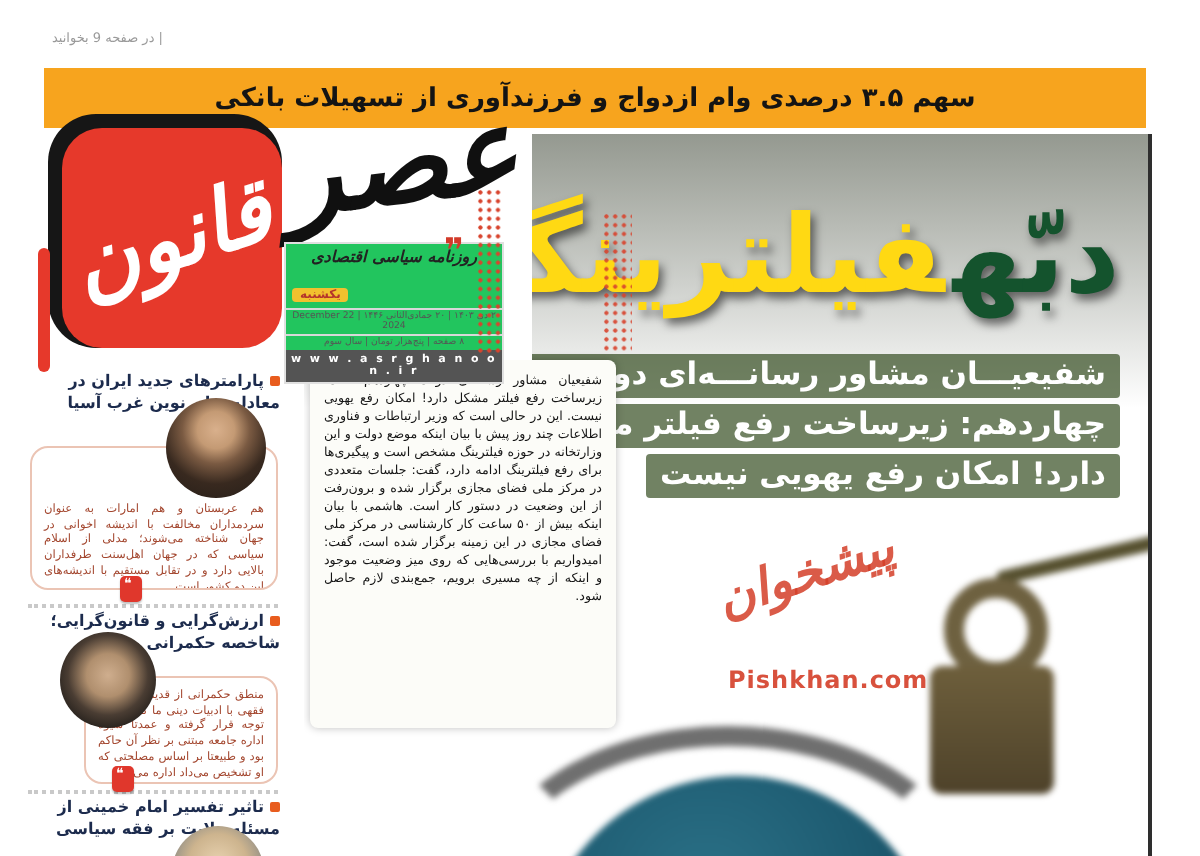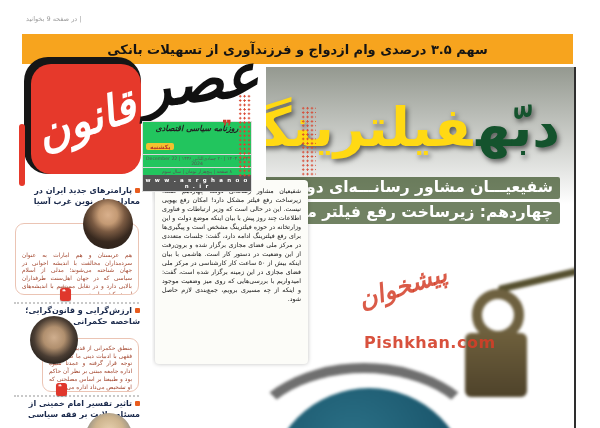--- a/index.html
+++ b/index.html
@@ -55,21 +55,21 @@
   }
   .lead-card p {
     font-size:6.3px; line-height:9px; color:#151515; text-align:justify; direction:rtl;
   }
 
   .wm-fa {
     position:absolute; left:205px; top:205px; font-size:25px; font-weight:bold;
     color:rgba(212,62,40,0.85); transform:rotate(-18deg); font-style:italic;
   }
   .wm-en {
-    position:absolute; left:212px; top:266px; font-size:16px; font-weight:bold;
+    position:absolute; left:212px; top:266px; font-size:12px; font-weight:bold;
     color:rgba(212,62,40,0.9); letter-spacing:0.5px; direction:ltr;
   }
 
   .illu { position:absolute; inset:0; filter:blur(1.5px); }
   .branch { position:absolute; left:345px; top:208px; width:98px; height:7px;
     background:#56502f; border-radius:4px; transform:rotate(-13deg); }
   .shackle { position:absolute; left:320px; top:222px; width:52px; height:52px;
     border:10px solid #6e6140; border-radius:50%; }
   .lock-body { position:absolute; left:313px; top:266px; width:62px; height:64px;
     background:linear-gradient(#6e5f3c, #4e422a); border-radius:6px; }
@@ -161,20 +161,21 @@
       <div class="arc"></div>
     </div>
 
     <div class="headline">
       <span class="w1">دبّه</span><span class="w2">فیلترینگی</span>
     </div>
 
     <div class="subheadline">
       <div class="line"><span>شفیعیـــان مشاور رسانـــه‌ای دولـــت</span></div>
       <div class="line"><span>چهاردهم: زیرساخت رفع فیلتر مشکل</span></div>
+      <div class="line"><span>دارد! امکان رفع یهویی نیست</span></div>
     </div>
 
     <div class="lead-card">
       <p>شفیعیان مشاور رسانه‌ای دولت چهاردهم گفت: زیرساخت رفع فیلتر مشکل دارد! امکان رفع یهویی نیست. این در حالی است که وزیر ارتباطات و فناوری اطلاعات چند روز پیش با بیان اینکه موضع دولت و این وزارتخانه در حوزه فیلترینگ مشخص است و پیگیری‌ها برای رفع فیلترینگ ادامه دارد، گفت: جلسات متعددی در مرکز ملی فضای مجازی برگزار شده و برون‌رفت از این وضعیت در دستور کار است. هاشمی با بیان اینکه بیش از ۵۰ ساعت کار کارشناسی در مرکز ملی فضای مجازی در این زمینه برگزار شده است، گفت: امیدواریم با بررسی‌هایی که روی میز وضعیت موجود و اینکه از چه مسیری برویم، جمع‌بندی لازم حاصل شود.</p>
     </div>
 
     <div class="wm-fa">پیشخوان</div>
     <div class="wm-en">Pishkhan.com</div>
   </div>
 

